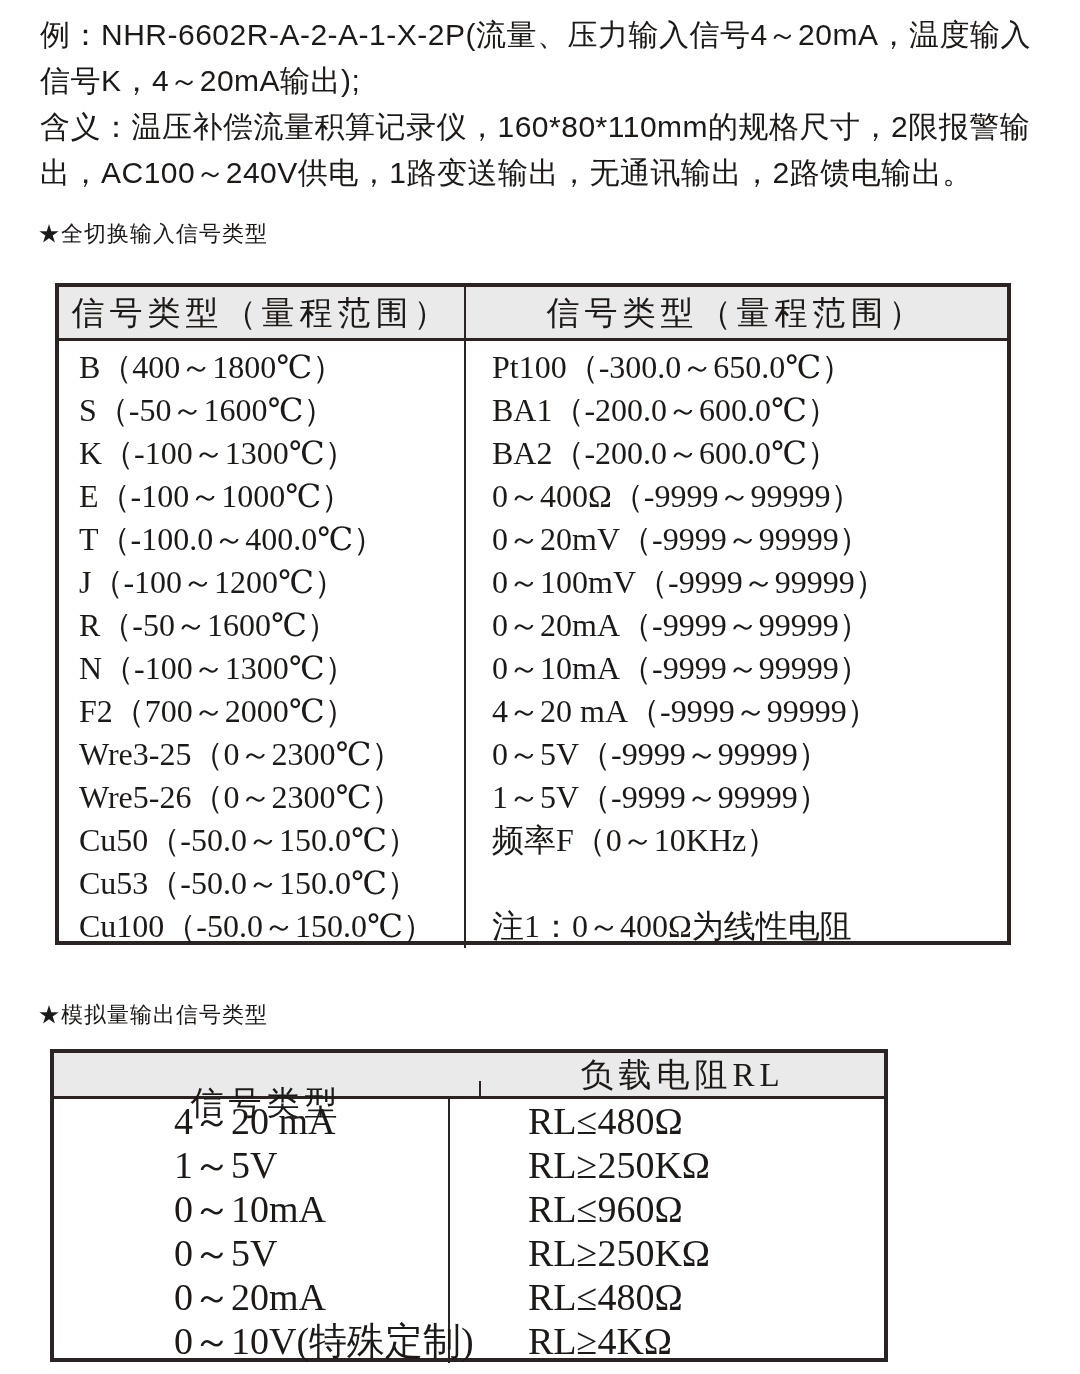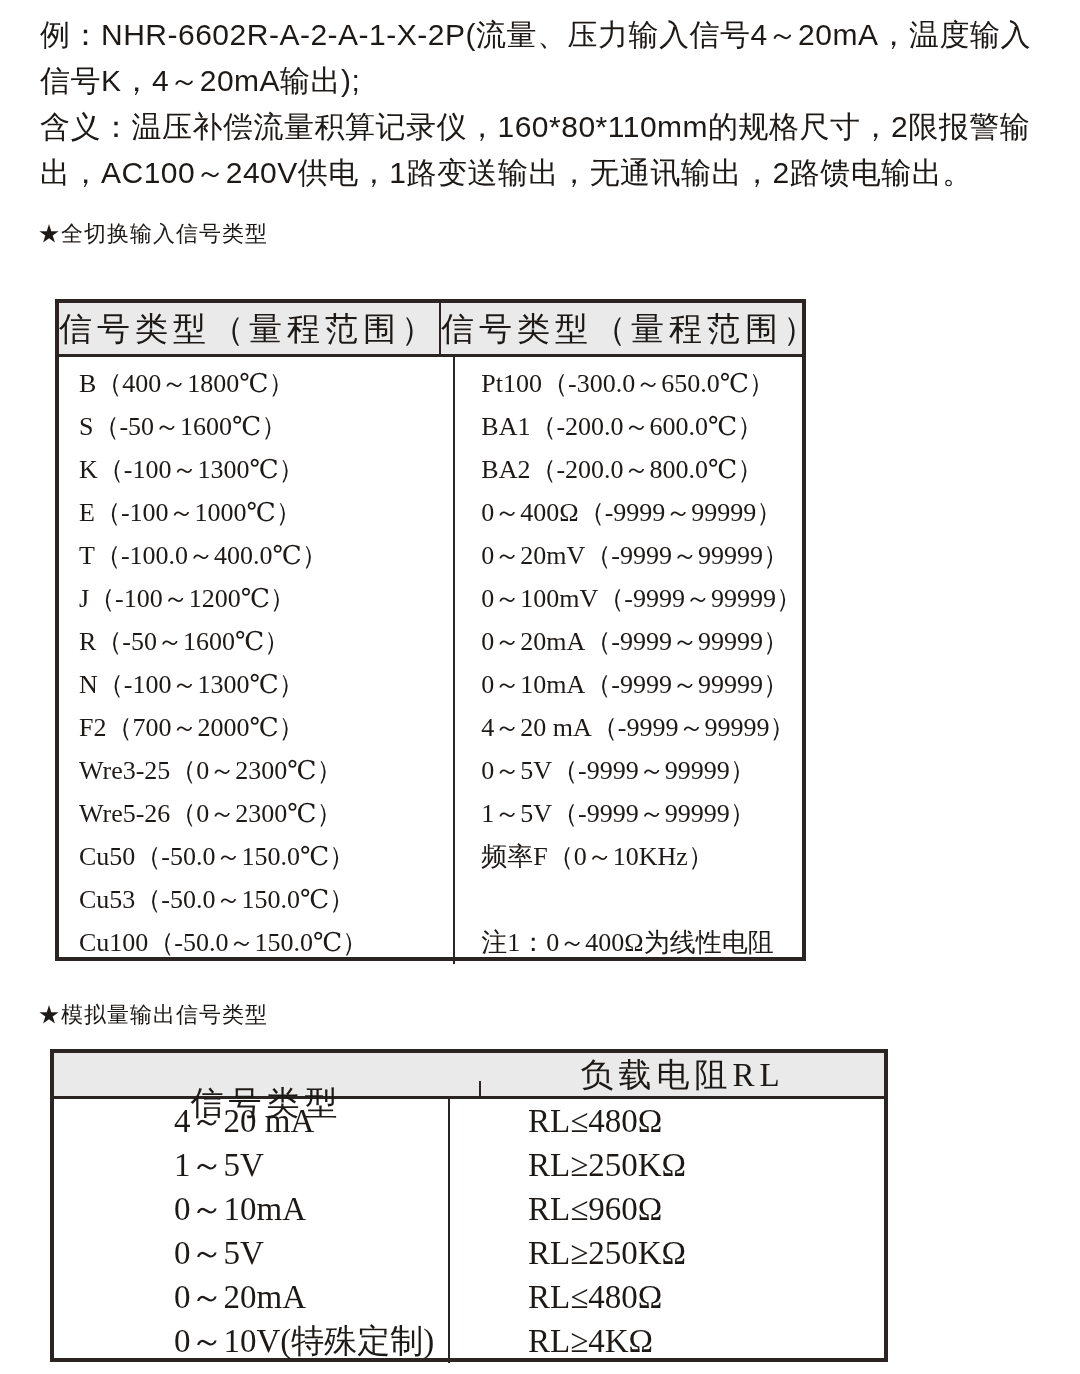--- a/index.html
+++ b/index.html
@@ -33,21 +33,21 @@
   #section2-title { top: 1000px; }
 
   
   .doc-table {
     position: absolute;
     border: 4px solid #2b2422;
     box-sizing: border-box;
     background: #ffffff;
     font-family: "Liberation Serif", "DejaVu Serif", serif;
   }
-  #table1 { left: 55px; top: 299px; width: 751px; height: 662px; }
+  #table1 { left: 55px; top: 283px; width: 956px; height: 662px; }
   #table2 { left: 50px; top: 1049px; width: 838px; height: 313px; }
 
   .t-header {
     display: flex;
     background: #eaeaea;
     border-bottom: 3px solid #2b2422;
     box-sizing: border-box;
     text-align: center;
     font-size: 33px;
     letter-spacing: 5px;
@@ -55,26 +55,26 @@
   }
   #table1 .t-header { height: 54px; line-height: 52px; }
   #table2 .t-header { height: 46px; line-height: 44px; }
 
   .t-hcell { box-sizing: border-box; }
   #table1 .t-hcell.left  { width: 407px; border-right: 2px solid #2b2422; }
   #table1 .t-hcell.right { flex: 1; }
   #table2 .t-hcell.left  { width: 427px; border-right: 2px solid #2b2422; margin-top: 28px; }
   #table2 .t-hcell.right { flex: 1; }
 
-  .t-body { display: flex; font-size: 26px; align-items: center; }
+  .t-body { display: flex; font-size: 32px; align-items: center; }
   #table1 .t-col.left  { width: 407px; border-right: 2px solid #2b2422; box-sizing: border-box; padding: 5px 0 0 20px; }
   #table1 .t-col.right { flex: 1; padding: 5px 0 0 26px; }
   .t1-line { line-height: 43px; min-height: 43px; white-space: nowrap; }
 
-  #table2 .t-rows { font-size: 33px; }
+  #table2 .t-rows { font-size: 38px; }
   .t2-row { display: flex; height: 44px; line-height: 44px; }
   .t2-cell { box-sizing: border-box; white-space: nowrap; }
   .t2-cell.left  { width: 396px; border-right: 2px solid #2b2422; padding-left: 120px; }
   .t2-cell.right { flex: 1; padding-left: 78px; }
 </style>
 </head>
 <body>
 
 <div class="intro">
   <div class="intro-line">例：NHR-6602R-A-2-A-1-X-2P(流量、压力输入信号4～20mA，温度输入</div>
@@ -103,21 +103,21 @@
         <div class="t1-line">F2（700～2000℃）</div>
         <div class="t1-line">Wre3-25（0～2300℃）</div>
         <div class="t1-line">Wre5-26（0～2300℃）</div>
         <div class="t1-line">Cu50（-50.0～150.0℃）</div>
         <div class="t1-line">Cu53（-50.0～150.0℃）</div>
         <div class="t1-line">Cu100（-50.0～150.0℃）</div>
       </div>
     <div class="t-col right" id="t1-right">
         <div class="t1-line">Pt100（-300.0～650.0℃）</div>
         <div class="t1-line">BA1（-200.0～600.0℃）</div>
-        <div class="t1-line">BA2（-200.0～800.0℃）</div>
+        <div class="t1-line">BA2（-200.0～600.0℃）</div>
         <div class="t1-line">0～400Ω（-9999～99999）</div>
         <div class="t1-line">0～20mV（-9999～99999）</div>
         <div class="t1-line">0～100mV（-9999～99999）</div>
         <div class="t1-line">0～20mA（-9999～99999）</div>
         <div class="t1-line">0～10mA（-9999～99999）</div>
         <div class="t1-line">4～20 mA（-9999～99999）</div>
         <div class="t1-line">0～5V（-9999～99999）</div>
         <div class="t1-line">1～5V（-9999～99999）</div>
         <div class="t1-line">频率F（0～10KHz）</div>
         <div class="t1-line"></div>

